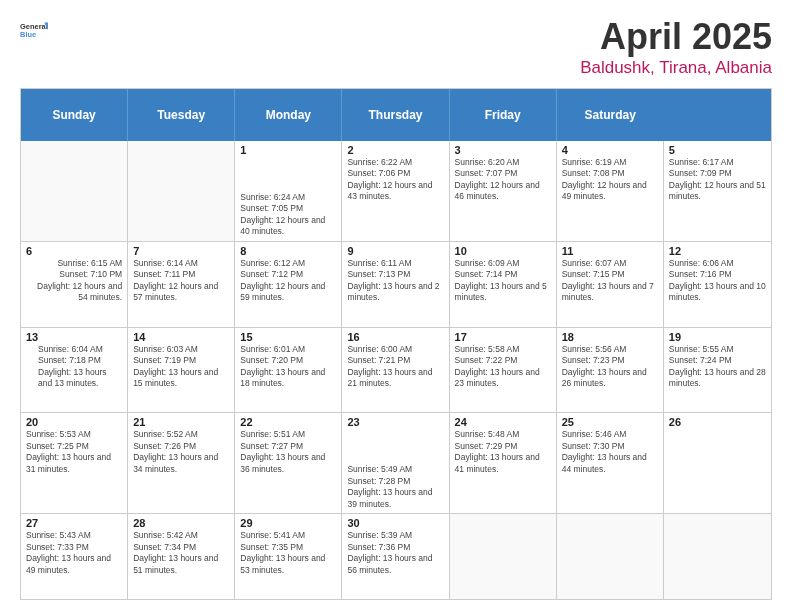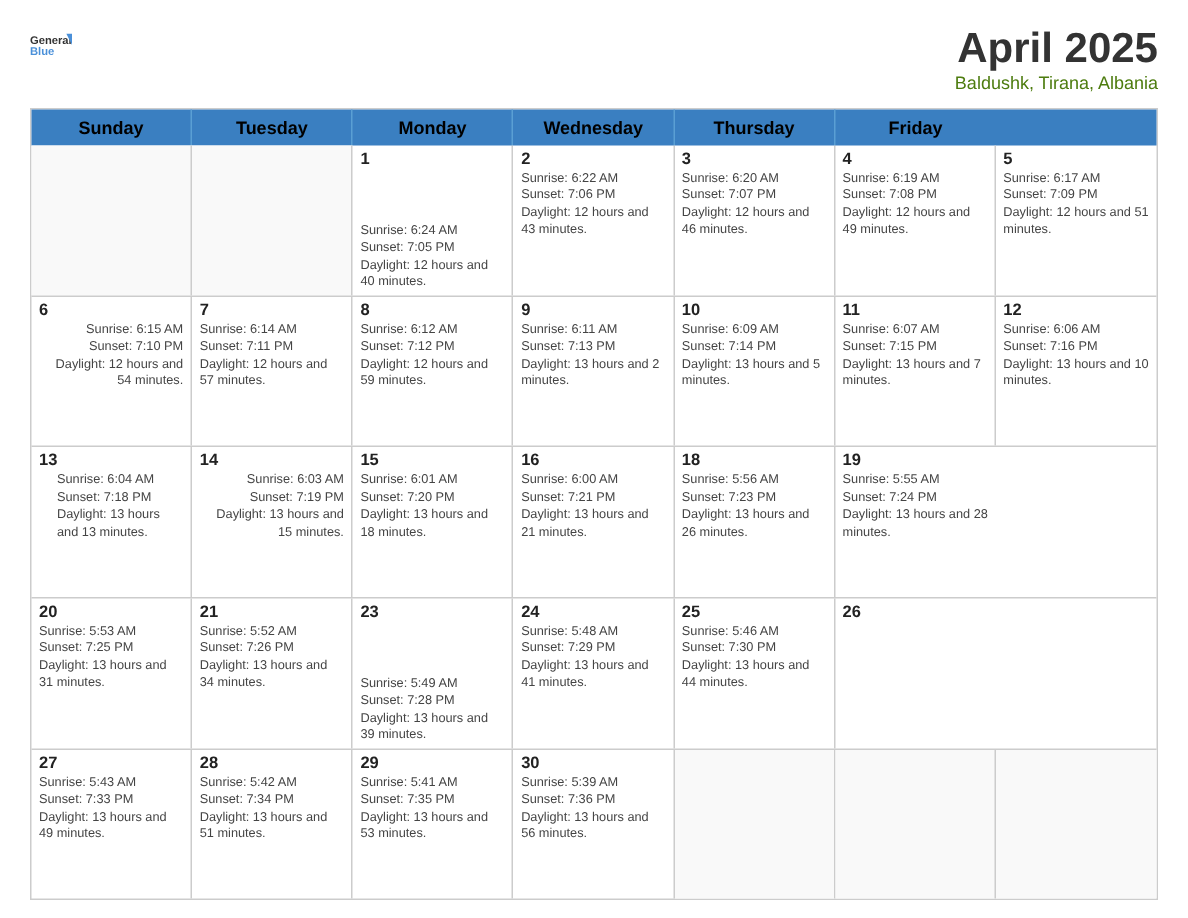--- a/index.html
+++ b/index.html
@@ -29,45 +29,45 @@
       gap: 4px;
     }
     .logo-icon {
       width: 28px;
       height: 28px;
     }
     .title-block {
       text-align: right;
     }
     .title-block .month-year {
-      font-size: 28px;
+      font-size: 36px;
       font-weight: bold;
       color: #333;
       text-align: right;
     }
     .title-block .location {
-      font-size: 12px;
-      color: #4d7c0f;
+      font-size: 17px;
+      color: #be185d;
     }
     .calendar {
       flex: 1;
       display: flex;
       flex-direction: column;
       border: 1px solid #ccc;
     }
     .cal-header {
       display: grid;
       grid-template-columns: repeat(7, 1fr);
       background: #3a7fc1;
     }
     .cal-header-cell {
-      color: #000000;
+      color: #ffffff;
       font-weight: bold;
       font-size: 12px;
-      padding: 5px 6px;
+      padding: 19px 6px;
       text-align: center;
       border-right: 1px solid #5a9fd4;
     }
     .cal-header-cell:last-child { border-right: none; }
     .cal-body {
       flex: 1;
       display: flex;
       flex-direction: column;
     }
     .cal-row {
@@ -116,23 +116,23 @@
       <div class="month-year">April 2025</div>
       <div class="location">Baldushk, Tirana, Albania</div>
     </div>
   </div>
 
   <div class="calendar">
     <div class="cal-header">
     <div class="cal-header-cell">Sunday</div>
         <div class="cal-header-cell">Tuesday</div>
         <div class="cal-header-cell">Monday</div>
-        <div class="cal-header-cell">Wednesday</div>
         <div class="cal-header-cell">Thursday</div>
         <div class="cal-header-cell">Friday</div>
+        <div class="cal-header-cell">Saturday</div>
       </div>
     <div class="cal-body">
     <div class="cal-row">
           <div class="cal-cell empty"></div>
           <div class="cal-cell empty"></div>
           <div class="cal-cell">
             <div class="day-num">1</div>
             <div class="day-info" style="white-space: pre-line; margin-top: 36px;">Sunrise: 6:24 AM
 Sunset: 7:05 PM
 Daylight: 12 hours and 40 minutes.</div>
@@ -208,37 +208,43 @@
         </div>
         <div class="cal-row">
           <div class="cal-cell">
             <div class="day-num">13</div>
             <div class="day-info" style="white-space: pre-line; margin-left: 12px;">Sunrise: 6:04 AM
 Sunset: 7:18 PM
 Daylight: 13 hours and 13 minutes.</div>
           </div>
           <div class="cal-cell">
             <div class="day-num">14</div>
-            <div class="day-info" style="white-space: pre-line; text-align: right;">Sunrise: 6:03 AM
+            <div class="day-info" style="white-space: pre-line;">Sunrise: 6:03 AM
 Sunset: 7:19 PM
 Daylight: 13 hours and 15 minutes.</div>
           </div>
           <div class="cal-cell">
             <div class="day-num">15</div>
             <div class="day-info" style="white-space: pre-line;">Sunrise: 6:01 AM
 Sunset: 7:20 PM
 Daylight: 13 hours and 18 minutes.</div>
           </div>
           <div class="cal-cell">
             <div class="day-num">16</div>
             <div class="day-info" style="white-space: pre-line;">Sunrise: 6:00 AM
 Sunset: 7:21 PM
 Daylight: 13 hours and 21 minutes.</div>
           </div>
           <div class="cal-cell">
+            <div class="day-num">17</div>
+            <div class="day-info" style="white-space: pre-line;">Sunrise: 5:58 AM
+Sunset: 7:22 PM
+Daylight: 13 hours and 23 minutes.</div>
+          </div>
+          <div class="cal-cell">
             <div class="day-num">18</div>
             <div class="day-info" style="white-space: pre-line;">Sunrise: 5:56 AM
 Sunset: 7:23 PM
 Daylight: 13 hours and 26 minutes.</div>
           </div>
           <div class="cal-cell">
             <div class="day-num">19</div>
             <div class="day-info" style="white-space: pre-line;">Sunrise: 5:55 AM
 Sunset: 7:24 PM
 Daylight: 13 hours and 28 minutes.</div>
@@ -249,20 +255,26 @@
             <div class="day-num">20</div>
             <div class="day-info" style="white-space: pre-line;">Sunrise: 5:53 AM
 Sunset: 7:25 PM
 Daylight: 13 hours and 31 minutes.</div>
           </div>
           <div class="cal-cell">
             <div class="day-num">21</div>
             <div class="day-info" style="white-space: pre-line;">Sunrise: 5:52 AM
 Sunset: 7:26 PM
 Daylight: 13 hours and 34 minutes.</div>
+          </div>
+          <div class="cal-cell">
+            <div class="day-num">22</div>
+            <div class="day-info" style="white-space: pre-line;">Sunrise: 5:51 AM
+Sunset: 7:27 PM
+Daylight: 13 hours and 36 minutes.</div>
           </div>
           <div class="cal-cell">
             <div class="day-num">23</div>
             <div class="day-info" style="white-space: pre-line; margin-top: 36px;">Sunrise: 5:49 AM
 Sunset: 7:28 PM
 Daylight: 13 hours and 39 minutes.</div>
           </div>
           <div class="cal-cell">
             <div class="day-num">24</div>
             <div class="day-info" style="white-space: pre-line;">Sunrise: 5:48 AM

